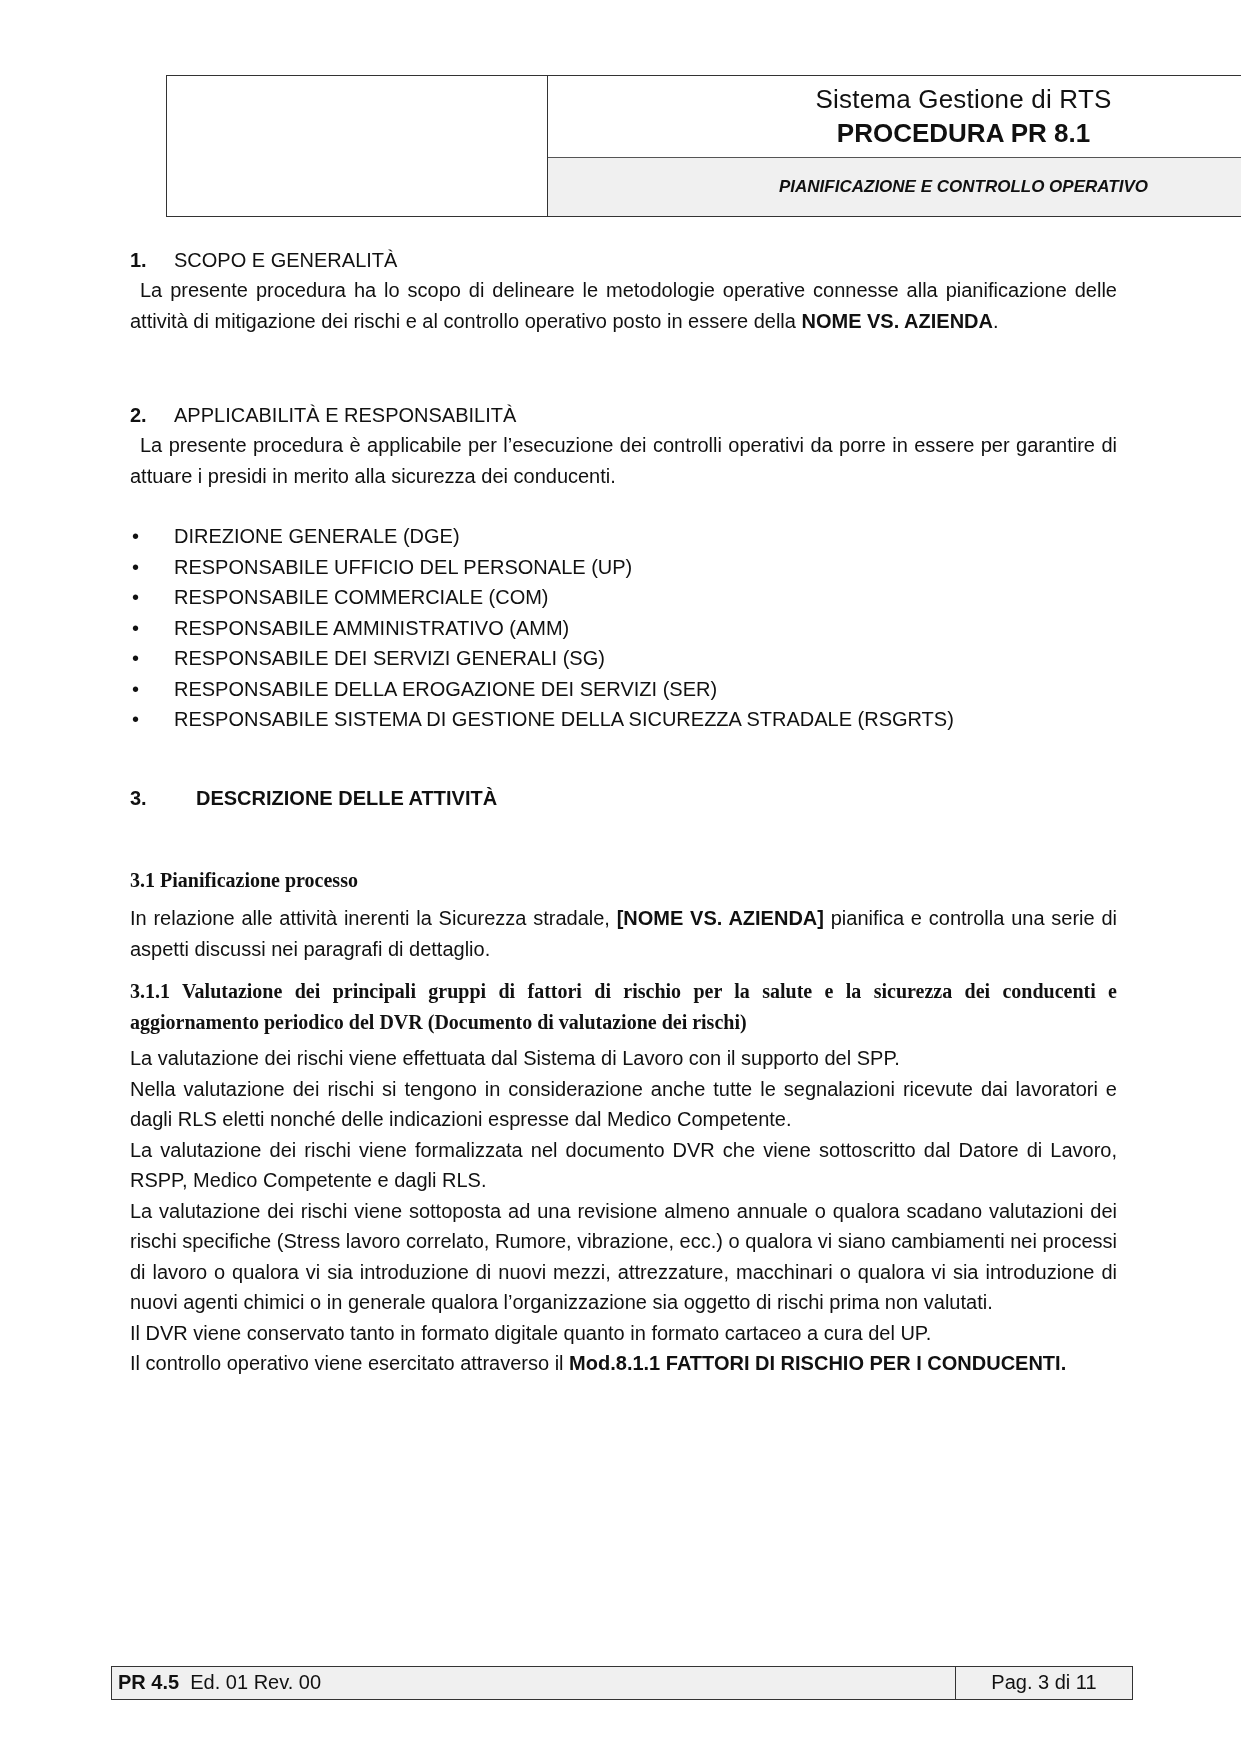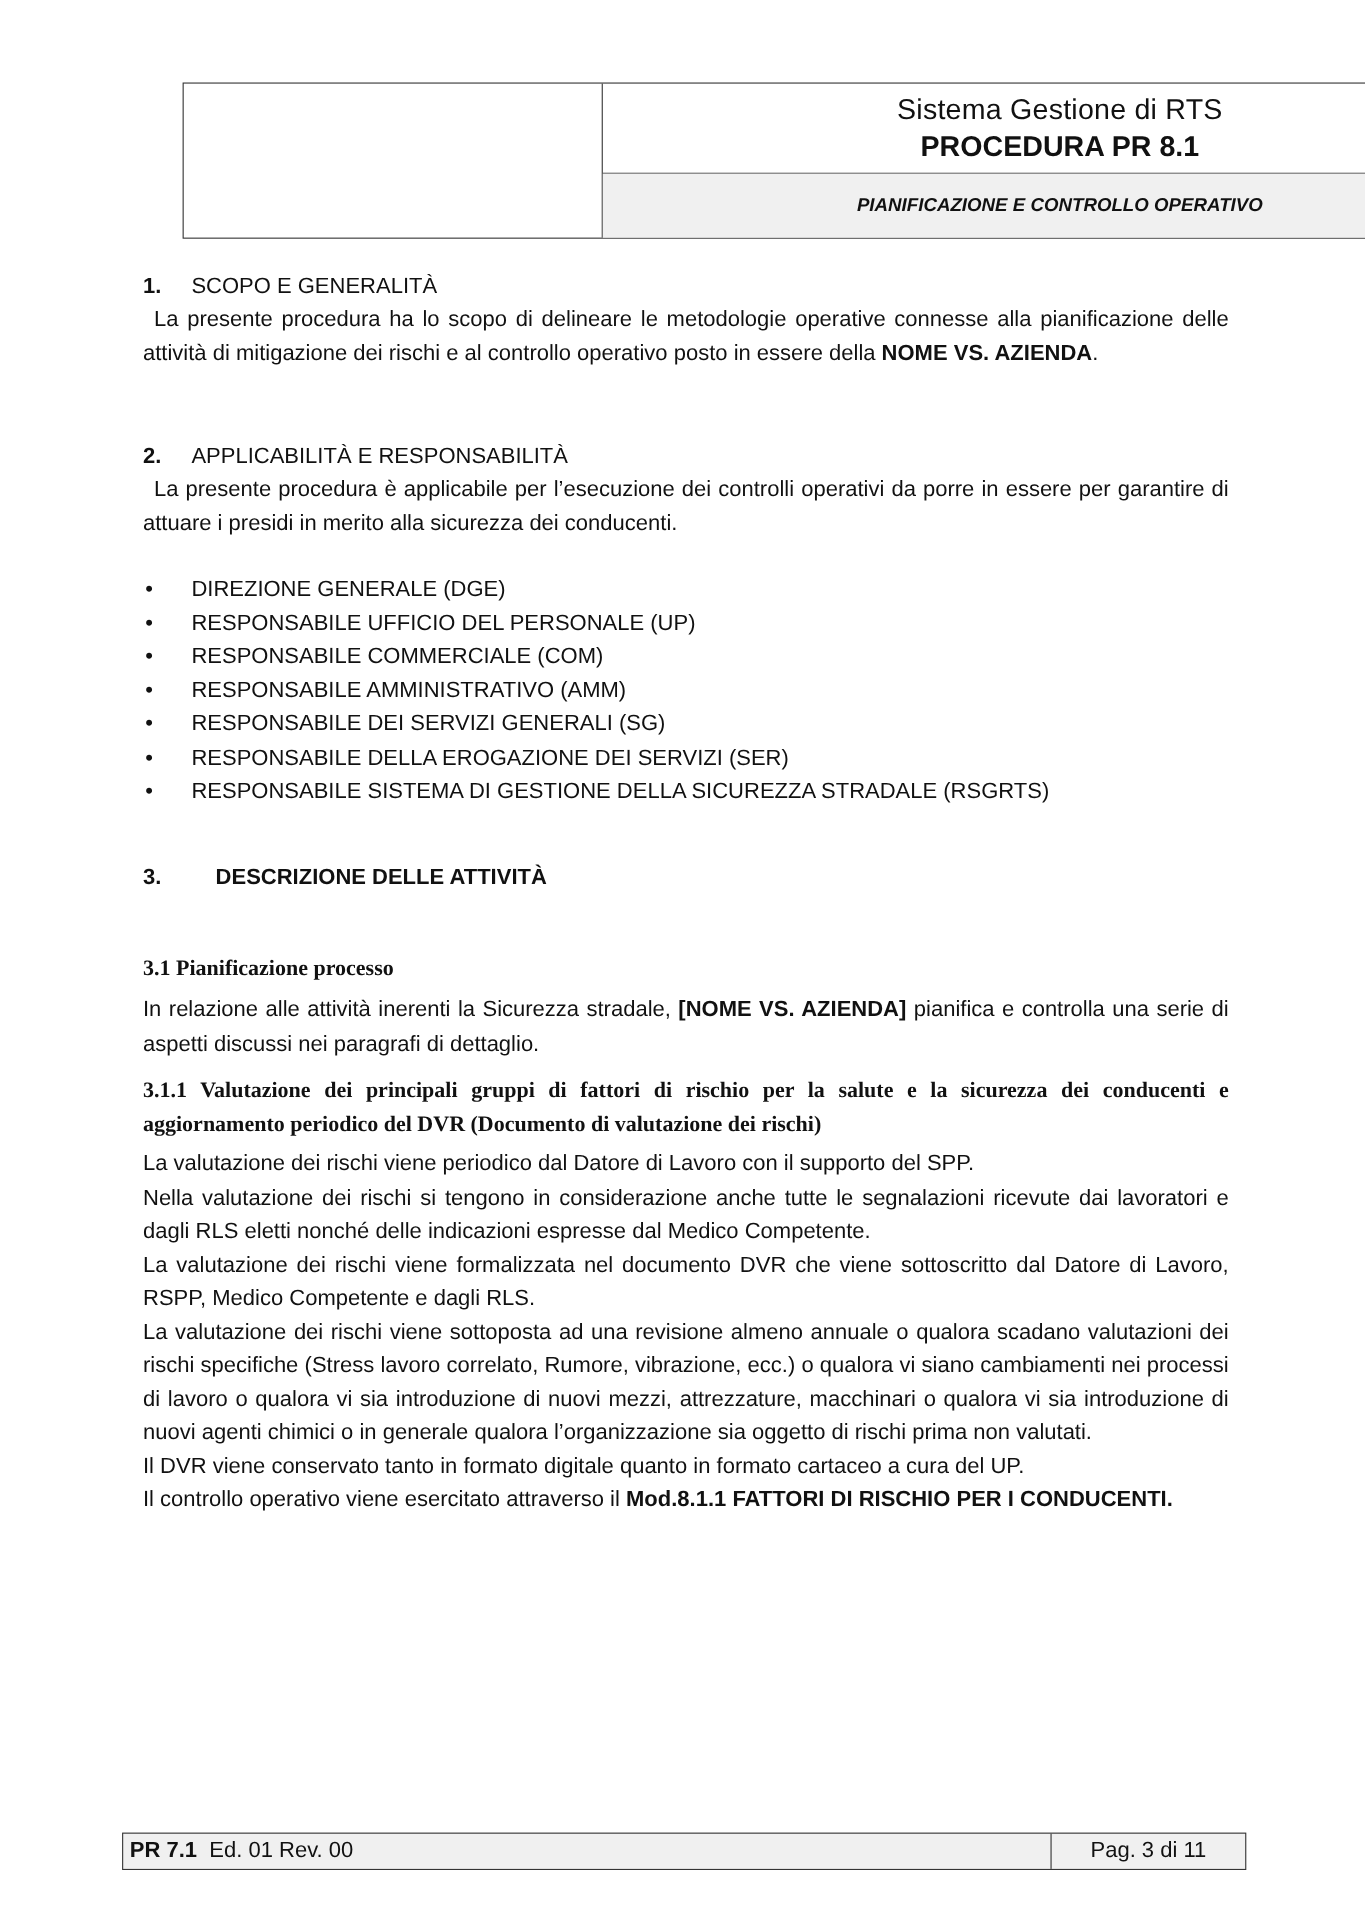--- a/index.html
+++ b/index.html
@@ -95,28 +95,28 @@
     <div style="height:52px"></div>
 
     <p class="sub">3.1 Pianificazione processo</p>
     <div style="height:8px"></div>
     <p><span>In relazione alle attività inerenti la Sicurezza stradale, </span><b>[NOME VS. AZIENDA]</b><span> pianifica e controlla una serie di aspetti discussi nei paragrafi di dettaglio.</span></p>
 
     <div style="height:12px"></div>
 
     <p class="sub">3.1.1 Valutazione dei principali gruppi di fattori di rischio per la salute e la sicurezza dei conducenti e aggiornamento periodico del DVR (Documento di valutazione dei rischi)</p>
     <div style="height:6px"></div>
-    <p>La valutazione dei rischi viene periodico dal Datore di Lavoro con il supporto del SPP.</p>
+    <p>La valutazione dei rischi viene effettuata dal Sistema di Lavoro con il supporto del SPP.</p>
     <p>Nella valutazione dei rischi si tengono in considerazione anche tutte le segnalazioni ricevute dai lavoratori e dagli RLS eletti nonché delle indicazioni espresse dal Medico Competente.</p>
     <p>La valutazione dei rischi viene formalizzata nel documento DVR che viene sottoscritto dal Datore di Lavoro, RSPP, Medico Competente e dagli RLS.</p>
     <p>La valutazione dei rischi viene sottoposta ad una revisione almeno annuale o qualora scadano valutazioni dei rischi specifiche (Stress lavoro correlato, Rumore, vibrazione, ecc.) o qualora vi siano cambiamenti nei processi di lavoro o qualora vi sia introduzione di nuovi mezzi, attrezzature, macchinari o qualora vi sia introduzione di nuovi agenti chimici o in generale qualora l’organizzazione sia oggetto di rischi prima non valutati.</p>
     <p>Il DVR viene conservato tanto in formato digitale quanto in formato cartaceo a cura del UP.</p>
     <p><span>Il controllo operativo viene esercitato attraverso il </span><span class="u">Mod.8.1.1 FATTORI DI RISCHIO PER I CONDUCENTI.</span></p>
   </div>
 
   <div class="ftr">
     <div class="ftr-left">
-      <b>PR 7.1</b>&nbsp;
+      <b>PR 4.5</b>&nbsp;
       <span>Ed. 01 Rev. 00</span>
     </div>
     <div class="ftr-right">Pag. 3 di 11</div>
   </div>
 </div>
 
 </body></html>

